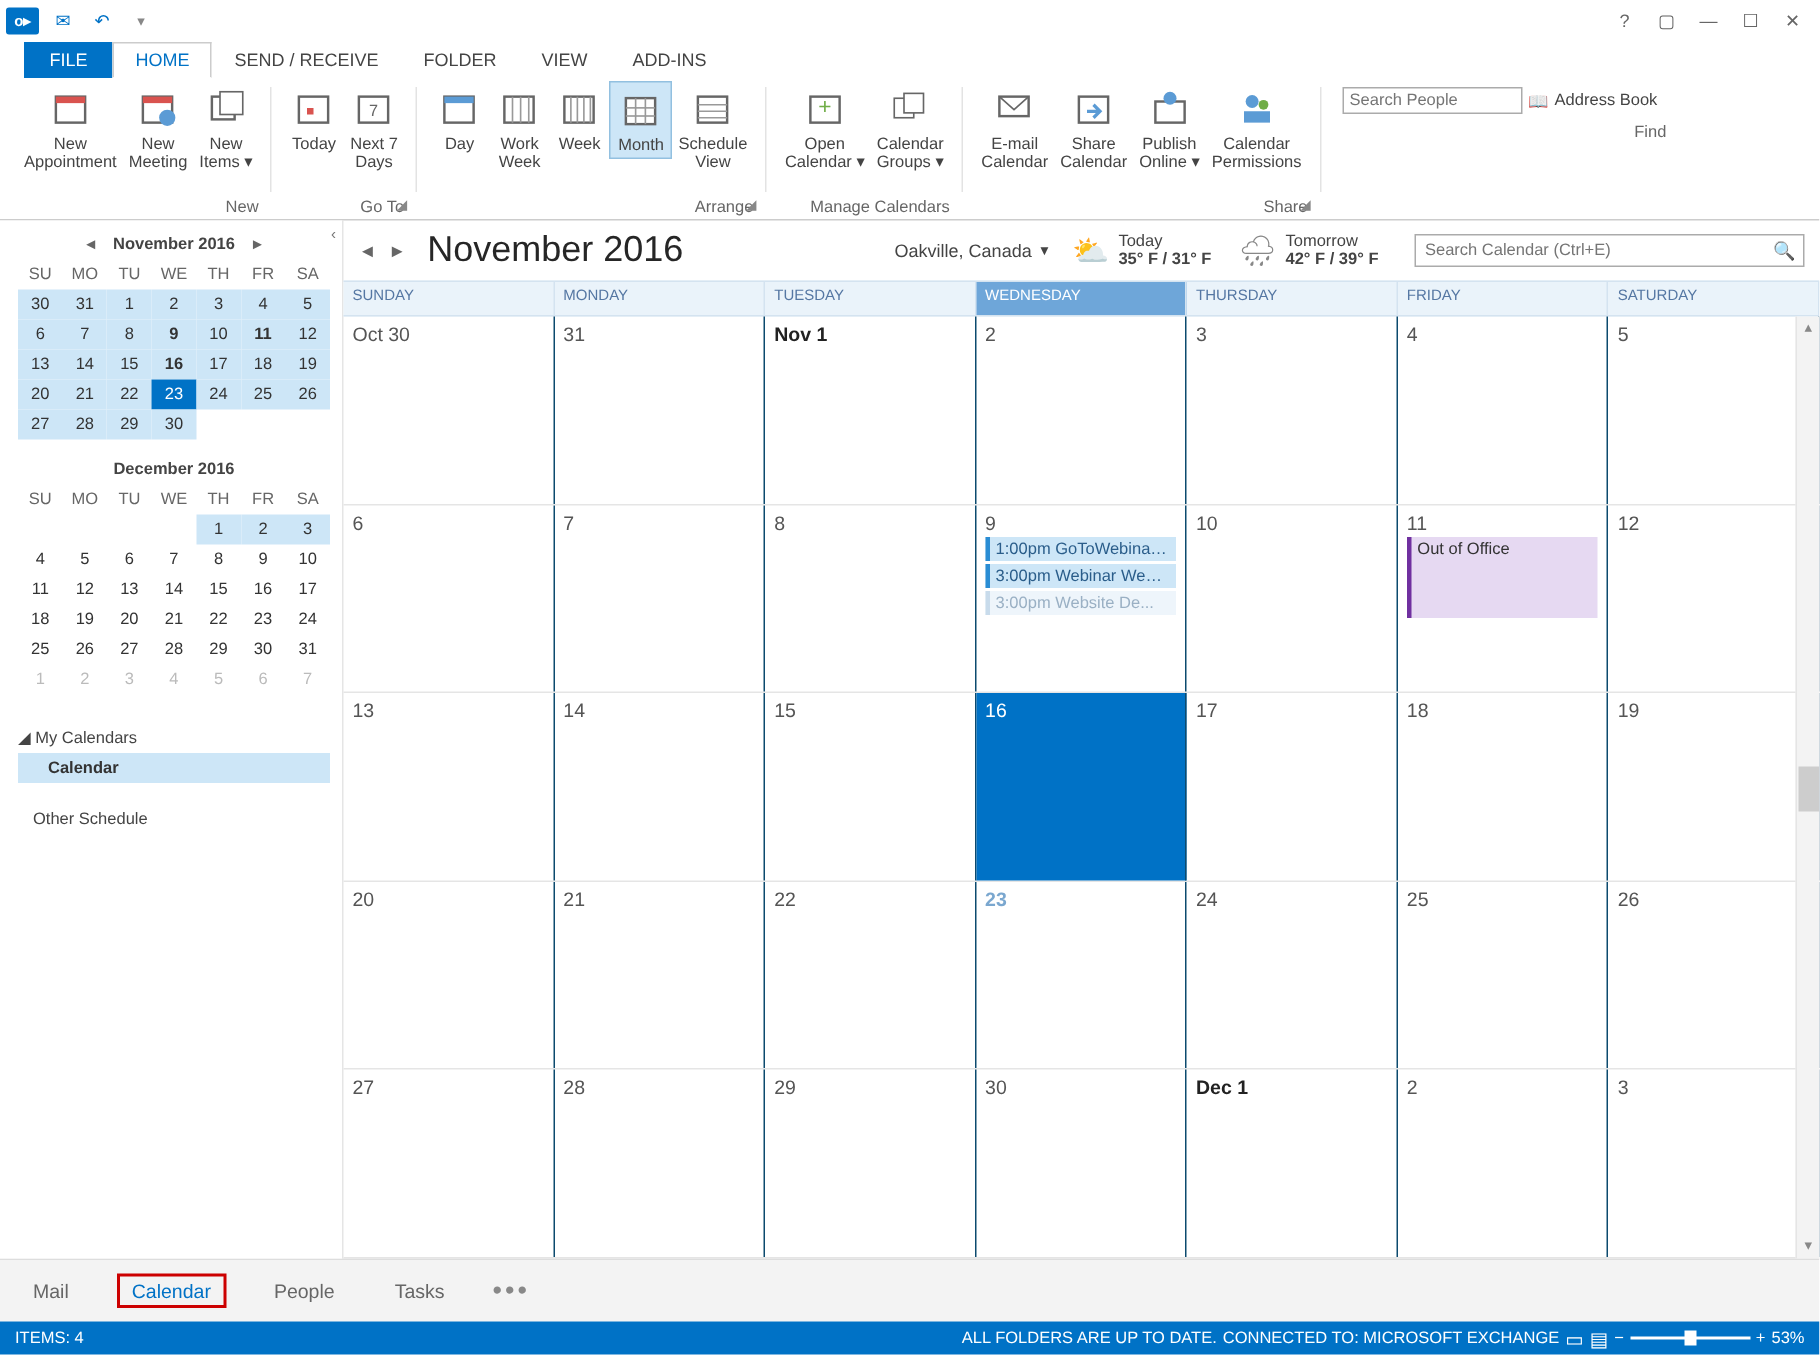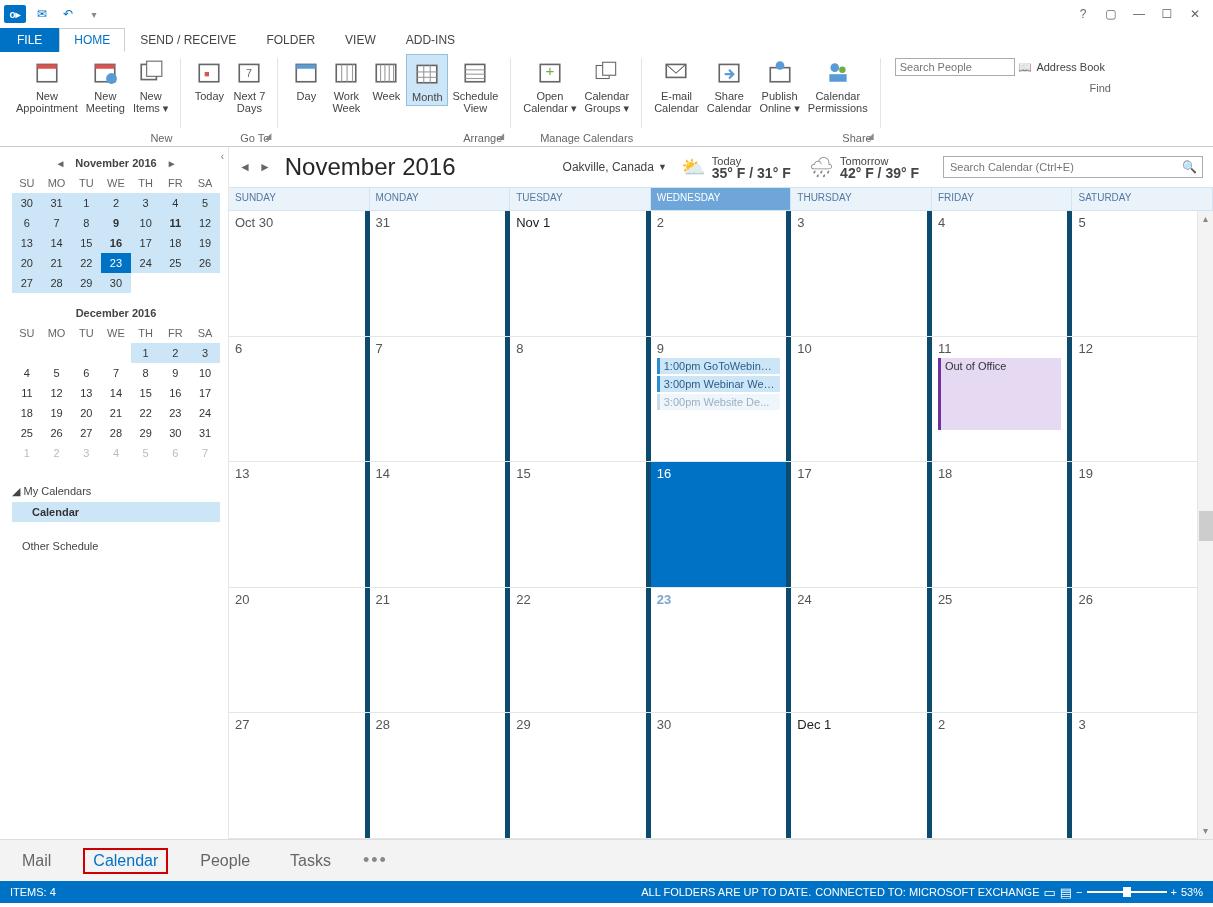--- a/index.html
+++ b/index.html
@@ -7,21 +7,21 @@
 
 
 .titlebar{height:28px;background:#fff;display:flex;align-items:center;padding:0 4px;border-bottom:0}
 .titlebar .qat{display:flex;align-items:center;gap:6px}
 .titlebar .icon-btn{width:20px;height:20px;display:flex;align-items:center;justify-content:center;color:#0072c6}
 .titlebar .spacer{flex:1}
 .titlebar .win-controls{display:flex;gap:8px;color:#666;padding-right:4px}
 .titlebar .win-controls span{width:20px;text-align:center;cursor:default}
 
 
-.tabs{height:24px;background:#fff;display:flex;align-items:flex-end;padding-left:0}
+.tabs{height:24px;background:#fff;display:flex;align-items:flex-end;padding-left:16px}
 .tab{padding:4px 14px;font-size:12px;color:#444;border:1px solid transparent;cursor:default}
 .tab.file{background:#0072c6;color:#fff;padding:4px 16px}
 .tab.active{border:1px solid #ccc;border-bottom:1px solid #fff;color:#0072c6;background:#fff}
 
 
 .ribbon{height:95px;background:#fff;border-bottom:1px solid #ccc;display:flex;padding:2px 0 0 8px;position:relative}
 .ribbon-group{display:flex;flex-direction:column;padding:0 4px;border-right:0;position:relative}
 .ribbon-group .buttons{display:flex;align-items:flex-start;gap:0;flex:1}
 .ribbon-group .group-label{text-align:right;font-size:11px;color:#666;height:16px;line-height:16px;position:relative}
 .ribbon-group .group-label .dialog-launcher{position:absolute;right:-2px;bottom:2px;font-size:9px;color:#888}
@@ -57,49 +57,49 @@
 
 
 .calmain{flex:1;display:flex;flex-direction:column;border-left:1px solid #e5e5e5;position:relative}
 .calhead{display:flex;align-items:center;padding:6px 10px;gap:14px}
 .calhead .nav-arrows{display:flex;gap:8px;color:#666;font-size:12px}
 .calhead h1{font-size:24px;font-weight:normal;color:#262626}
 .calhead .loc{font-size:12px;color:#444;display:flex;align-items:center;gap:4px;margin-left:auto}
 .weather{display:flex;gap:18px;align-items:center;padding-right:10px}
 .weather .wday{display:flex;align-items:center;gap:6px;font-size:11px;color:#444}
 .weather .wday .wicon{font-size:20px;color:#888}
-.weather .wday .wtemp{font-size:14px;color:#444;line-height:13px}
+.weather .wday .wtemp{font-size:11px;color:#444;line-height:13px}
 .search-cal{border:1px solid #ababab;display:flex;align-items:center;padding:0;width:260px;height:22px}
 .search-cal input{border:none;flex:1;padding:2px 6px;font-size:11px;color:#888;outline:none}
 .search-cal .sicon{width:24px;text-align:center;color:#0072c6}
 
 .dayheaders{display:flex;background:#eaf3fa;border-top:1px solid #d4e3f0;border-bottom:1px solid #d4e3f0;height:24px}
 .dayheaders .dh{flex:1;padding:4px 6px;font-size:10px;color:#5577a3;border-right:1px solid #d4e3f0}
 .dayheaders .dh.today{background:#6ea6d9;color:#fff}
 
 .grid{flex:1;display:flex;flex-direction:column;position:relative}
 .week{flex:1;display:flex;border-bottom:1px solid #e5e5e5}
-.day{flex:1;border-right:5px solid #0c4a6e;position:relative;padding:4px 6px;overflow:hidden}
+.day{flex:1;border-right:1px solid #0c4a6e;position:relative;padding:4px 6px;overflow:hidden}
 .day .num{font-size:13px;color:#555}
-.day .num.bold{font-weight:normal;color:#222}
+.day .num.bold{font-weight:bold;color:#222}
 .day.selected{background:#0072c6}
 .day.selected .num{color:#fff}
 .day.today-date .num{color:#7aa7cf;font-weight:bold}
 .appt{font-size:11px;padding:2px 4px;margin-top:2px;border-radius:0;white-space:nowrap;overflow:hidden;text-overflow:ellipsis}
 .appt.blue{background:#cde6f7;border-left:3px solid #2a8dd4;color:#2a5d8a}
 .appt.blue2{background:#cde6f7;border-left:3px solid #2a8dd4;color:#2a5d8a}
 .appt.grey{background:#eef5fb;color:#9ab0c4;border-left:3px solid #c8dbeb}
-.appt.purple{background:#e6d9f2;border-left:3px solid #7030a0;color:#333;height:72px}
+.appt.purple{background:#e6d9f2;border-left:3px solid #7030a0;color:#333;height:54px}
 .scrollbar{position:absolute;right:0;top:0;bottom:0;width:16px;background:#f3f3f3;border-left:1px solid #e5e5e5}
 .scrollbar .sarrow{height:16px;text-align:center;font-size:10px;color:#888;line-height:16px}
 .scrollbar .sthumb{position:absolute;top:300px;width:14px;height:30px;left:1px;background:#cdcdcd}
 
 
 .navbar{height:42px;background:#f3f3f3;border-top:1px solid #ddd;display:flex;align-items:center;padding:0 14px;gap:24px}
-.navbar .nitem{font-size:16px;color:#666;padding:2px 8px}
+.navbar .nitem{font-size:13px;color:#666;padding:2px 8px}
 .navbar .nitem.active{color:#0072c6;border:2px solid #c00}
 .navbar .dots{font-size:18px;color:#888;letter-spacing:2px}
 
 
 .status{height:22px;background:#0072c6;color:#fff;display:flex;align-items:center;font-size:11px;padding:0 10px;gap:4px}
 .status .sfill{flex:1}
 .status .sicon{font-size:13px}
 .status .zoom-slider{display:flex;align-items:center;gap:4px}
 .status .zoom-track{width:80px;height:2px;background:#fff;position:relative}
 .status .zoom-thumb{width:8px;height:10px;background:#fff;position:absolute;left:36px;top:-4px}

